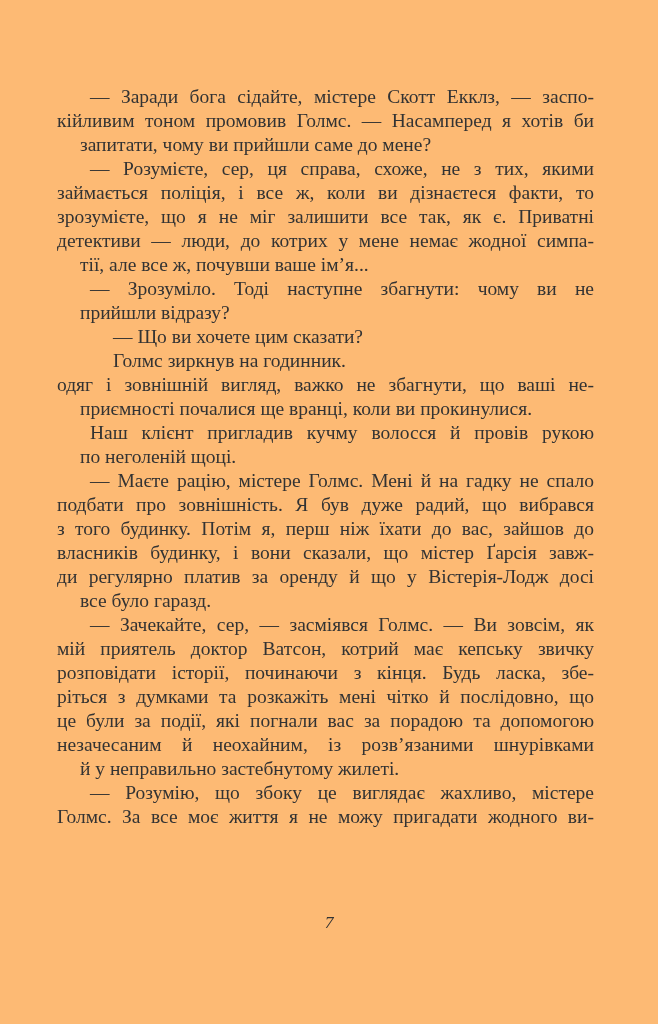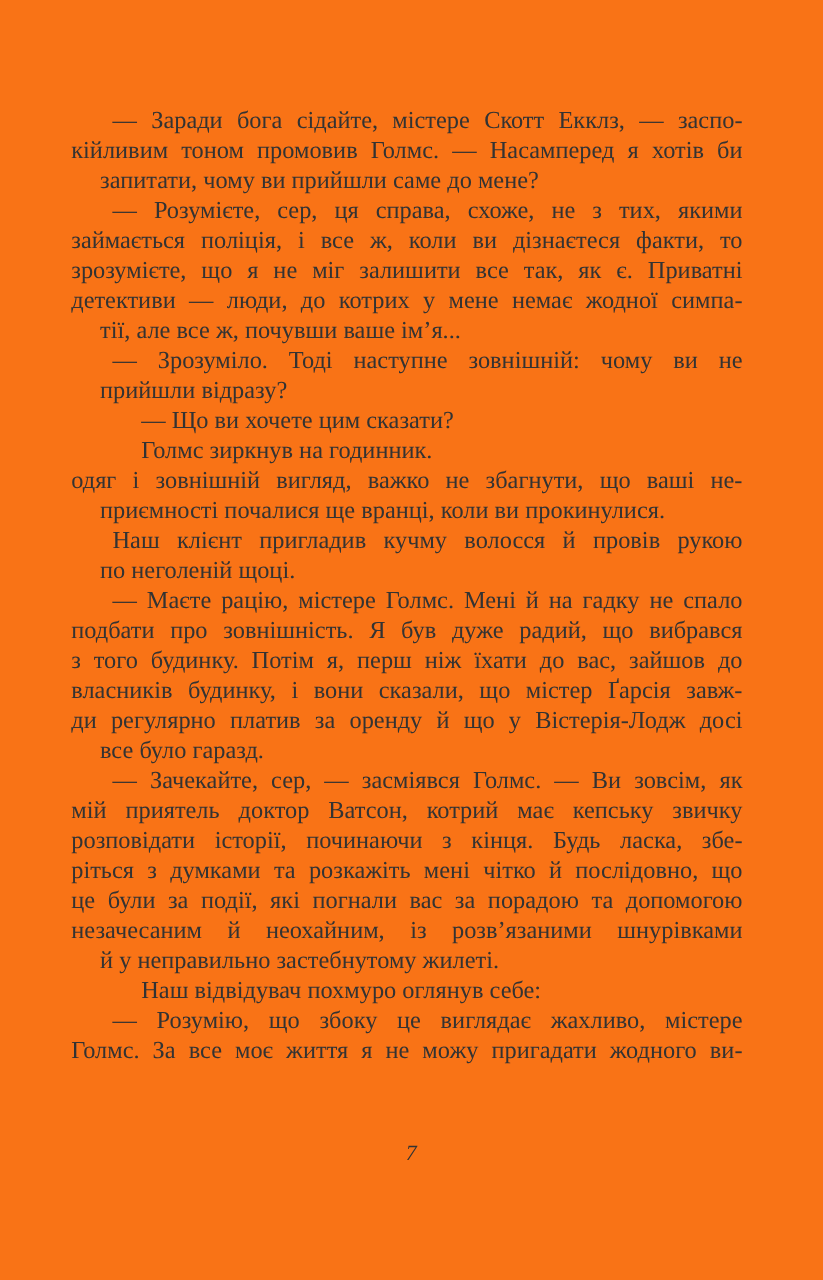--- a/index.html
+++ b/index.html
@@ -9,21 +9,21 @@
   body {
     width: 658px;
     height: 1024px;
     background: #ffffff;
     overflow: hidden;
   }
   .page {
     position: relative;
     width: 658px;
     height: 1024px;
-    background: #f97316;
+    background: #fdba74;
     font-family: "Liberation Serif", "DejaVu Serif", serif;
     color: #333333;
   }
   .text-block {
     position: absolute;
     left: 57px;
     top: 85px;
     width: 537px;
   }
   .para {
@@ -68,21 +68,21 @@
         <div class="line last">запитати, чому ви прийшли саме до мене?</div>
       </div>
       <div class="para">
         <div class="line first">— Розумієте, сер, ця справа, схоже, не з тих, якими</div>
         <div class="line">займається поліція, і все ж, коли ви дізнаєтеся факти, то</div>
         <div class="line">зрозумієте, що я не міг залишити все так, як є. Приватні</div>
         <div class="line">детективи — люди, до котрих у мене немає жодної симпа-</div>
         <div class="line last">тії, але все ж, почувши ваше ім’я...</div>
       </div>
       <div class="para">
-        <div class="line first">— Зрозуміло. Тоді наступне зовнішній: чому ви не</div>
+        <div class="line first">— Зрозуміло. Тоді наступне збагнути: чому ви не</div>
         <div class="line last">прийшли відразу?</div>
       </div>
       <div class="para">
         <div class="line first last">— Що ви хочете цим сказати?</div>
       </div>
       <div class="para">
         <div class="line first last">Голмс зиркнув на годинник.</div>
       </div>
       <div class="para">
         <div class="line">одяг і зовнішній вигляд, важко не збагнути, що ваші не-</div>
@@ -103,21 +103,18 @@
       <div class="para">
         <div class="line first">— Зачекайте, сер, — засміявся Голмс. — Ви зовсім, як</div>
         <div class="line">мій приятель доктор Ватсон, котрий має кепську звичку</div>
         <div class="line">розповідати історії, починаючи з кінця. Будь ласка, збе-</div>
         <div class="line">ріться з думками та розкажіть мені чітко й послідовно, що</div>
         <div class="line">це були за події, які погнали вас за порадою та допомогою</div>
         <div class="line">незачесаним й неохайним, із розв’язаними шнурівками</div>
         <div class="line last">й у неправильно застебнутому жилеті.</div>
       </div>
       <div class="para">
-        <div class="line first last">Наш відвідувач похмуро оглянув себе:</div>
-      </div>
-      <div class="para">
         <div class="line first">— Розумію, що збоку це виглядає жахливо, містере</div>
         <div class="line">Голмс. За все моє життя я не можу пригадати жодного ви-</div>
       </div>
     </div>
   <div class="page-number">7</div>
 </div>
 
 </body></html>

